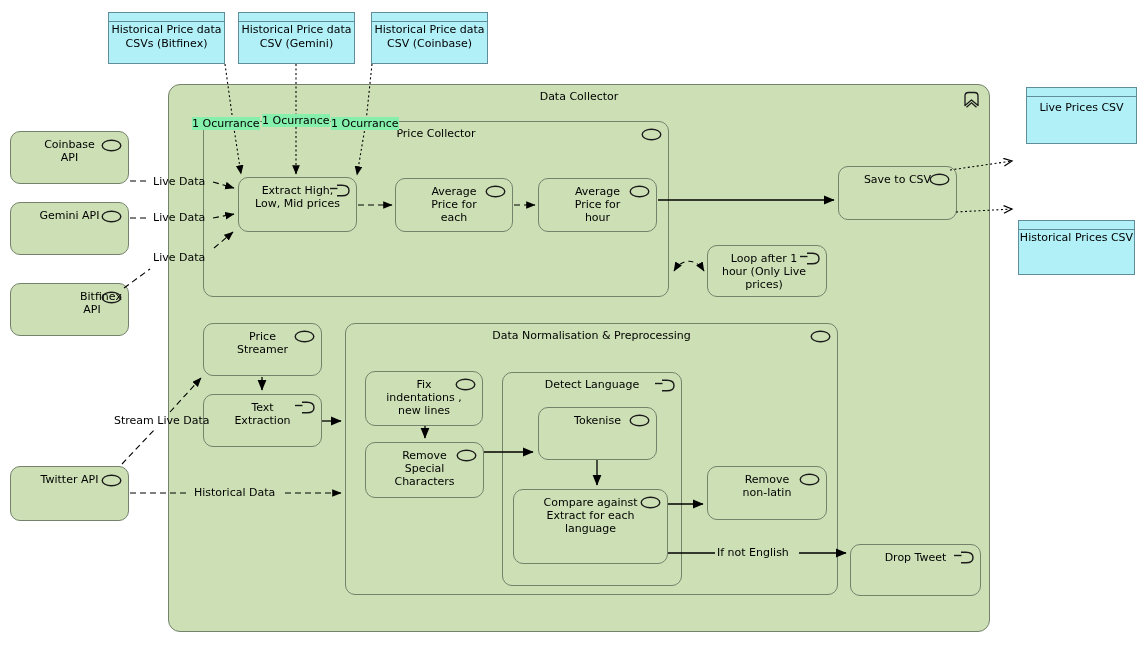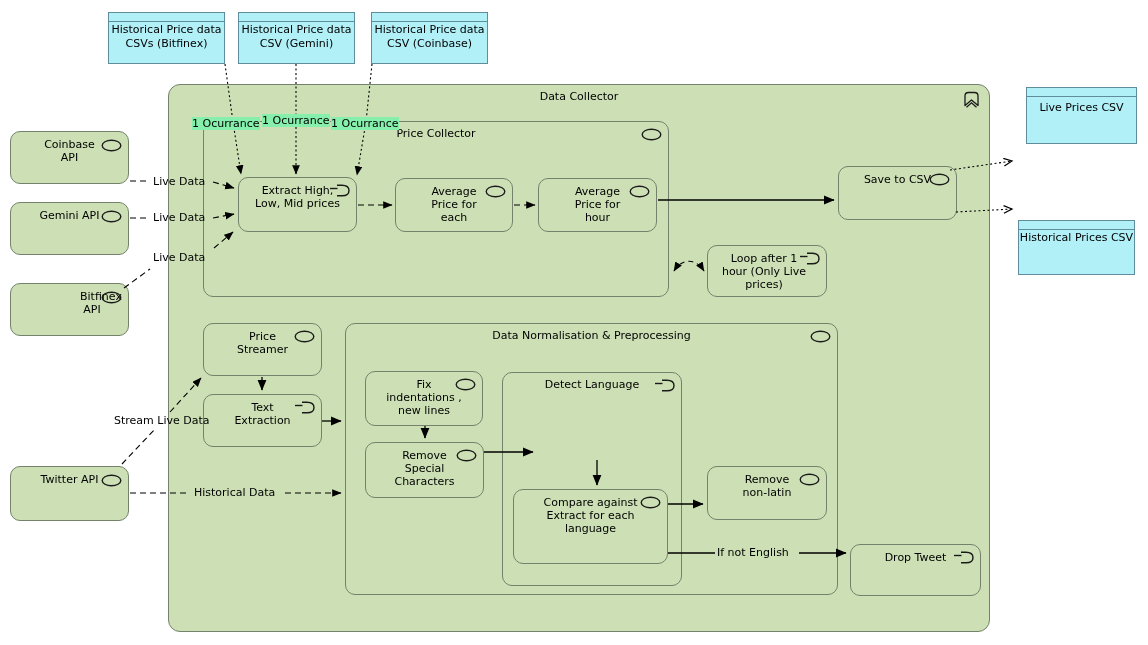--- a/index.html
+++ b/index.html
@@ -152,20 +152,26 @@
   </div>
 
   <div class="gbox" style="left:365px;top:371px;width:118px;height:55px;">
     <span class="lbl" style="padding:6px 18px 0 18px;">Fix indentations , new lines</span>
     <span class="ic"><svg width="21" height="13" viewBox="0 0 21 13">
           <ellipse cx="10.5" cy="6.5" rx="9.3" ry="5.3" fill="none" stroke="#1a1a1a" stroke-width="1.4"></ellipse>
         </svg></span>
   </div>
   <div class="gbox" style="left:365px;top:442px;width:119px;height:56px;">
     <span class="lbl" style="padding:6px 20px 0 20px;">Remove Special Characters</span>
+    <span class="ic"><svg width="21" height="13" viewBox="0 0 21 13">
+          <ellipse cx="10.5" cy="6.5" rx="9.3" ry="5.3" fill="none" stroke="#1a1a1a" stroke-width="1.4"></ellipse>
+        </svg></span>
+  </div>
+  <div class="gbox" style="left:538px;top:407px;width:119px;height:53px;">
+    <span class="lbl">Tokenise</span>
     <span class="ic"><svg width="21" height="13" viewBox="0 0 21 13">
           <ellipse cx="10.5" cy="6.5" rx="9.3" ry="5.3" fill="none" stroke="#1a1a1a" stroke-width="1.4"></ellipse>
         </svg></span>
   </div>
   <div class="gbox" style="left:513px;top:489px;width:155px;height:75px;">
     <span class="lbl" style="padding:6px 14px 0 14px;">Compare against Extract for each language</span>
     <span class="ic"><svg width="21" height="13" viewBox="0 0 21 13">
           <ellipse cx="10.5" cy="6.5" rx="9.3" ry="5.3" fill="none" stroke="#1a1a1a" stroke-width="1.4"></ellipse>
         </svg></span>
   </div>

